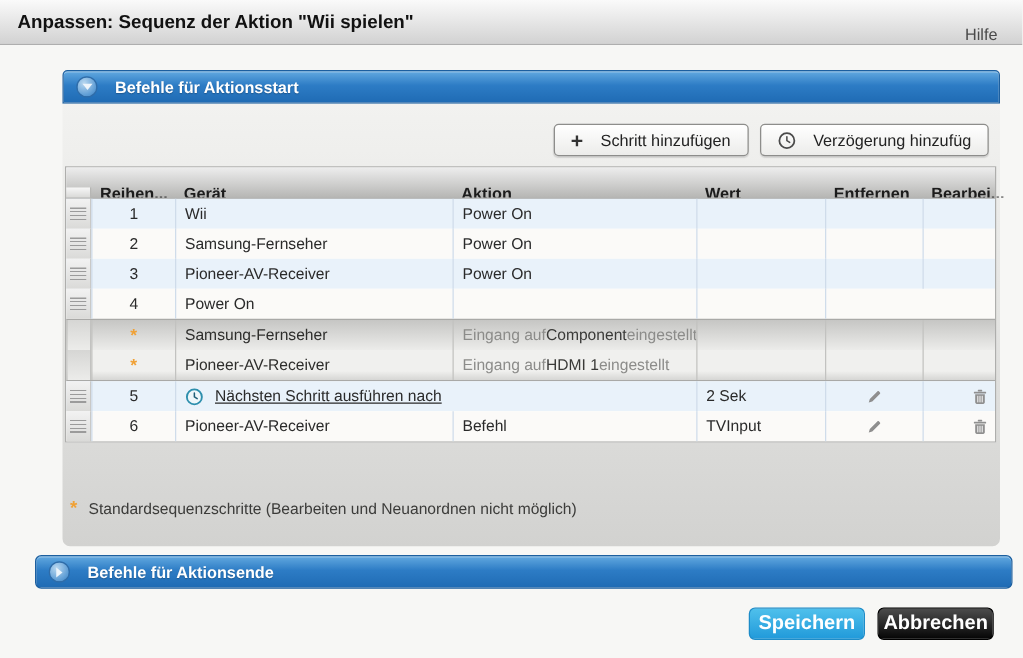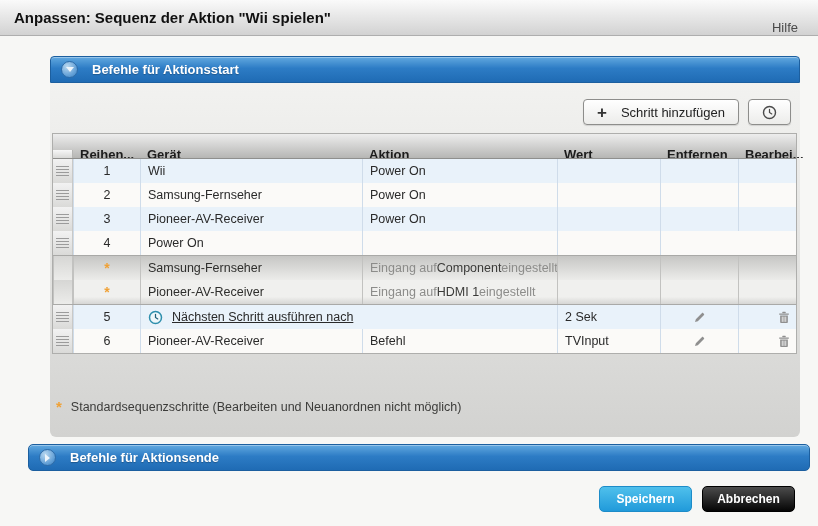--- a/index.html
+++ b/index.html
@@ -117,21 +117,21 @@
     position:absolute; left:6px; top:316px;
     display:flex; align-items:center; gap:9px;
     font-size:12.5px; color:#3c3c3a;
   }
   .footnote .star { font-size:15px; }
 
   
   .footer { position:absolute; top:486px; right:23px; display:flex; gap:10px; }
   .footer button {
     width:93px; height:26px; border-radius:5px;
-    color:#fff; font-weight:bold; font-size:12px;
+    color:#fff; font-weight:bold; font-size:16px;
     font-family:"Liberation Sans", sans-serif; cursor:pointer;
   }
   .save-btn   { background:linear-gradient(#4fc0ec,#219ada); border:1px solid #1d8cc8; }
   .cancel-btn { background:linear-gradient(#4c4c4c,#050505); border:1px solid #000; }
 </style>
 </head>
 <body>
 
 <div class="titlebar">
   <span class="title">Anpassen: Sequenz der Aktion "Wii spielen"</span>
@@ -153,20 +153,21 @@
         <span class="plus-ic">+</span>
         <span>Schritt hinzufügen</span>
       </button>
       <button class="btn">
         <span style="display:flex;">
           <svg width="15" height="15" viewBox="0 0 16 16">
               <circle cx="8" cy="8" r="6.4" fill="none" stroke="#4a4a4a" stroke-width="1.5"></circle>
               <path d="M8 4.6V8l2.4 1.5" stroke="#4a4a4a" stroke-width="1.3" fill="none" stroke-linecap="round"></path>
             </svg>
         </span>
+        <span>Verzögerung hinzufüg</span>
       </button>
     </div>
 
     <div class="table">
       <div class="thead">
         <div class="cell handle-h"></div>
         <div class="cell">Reihen...</div>
         <div class="cell">Gerät</div>
         <div class="cell">Aktion</div>
         <div class="cell">Wert</div>

